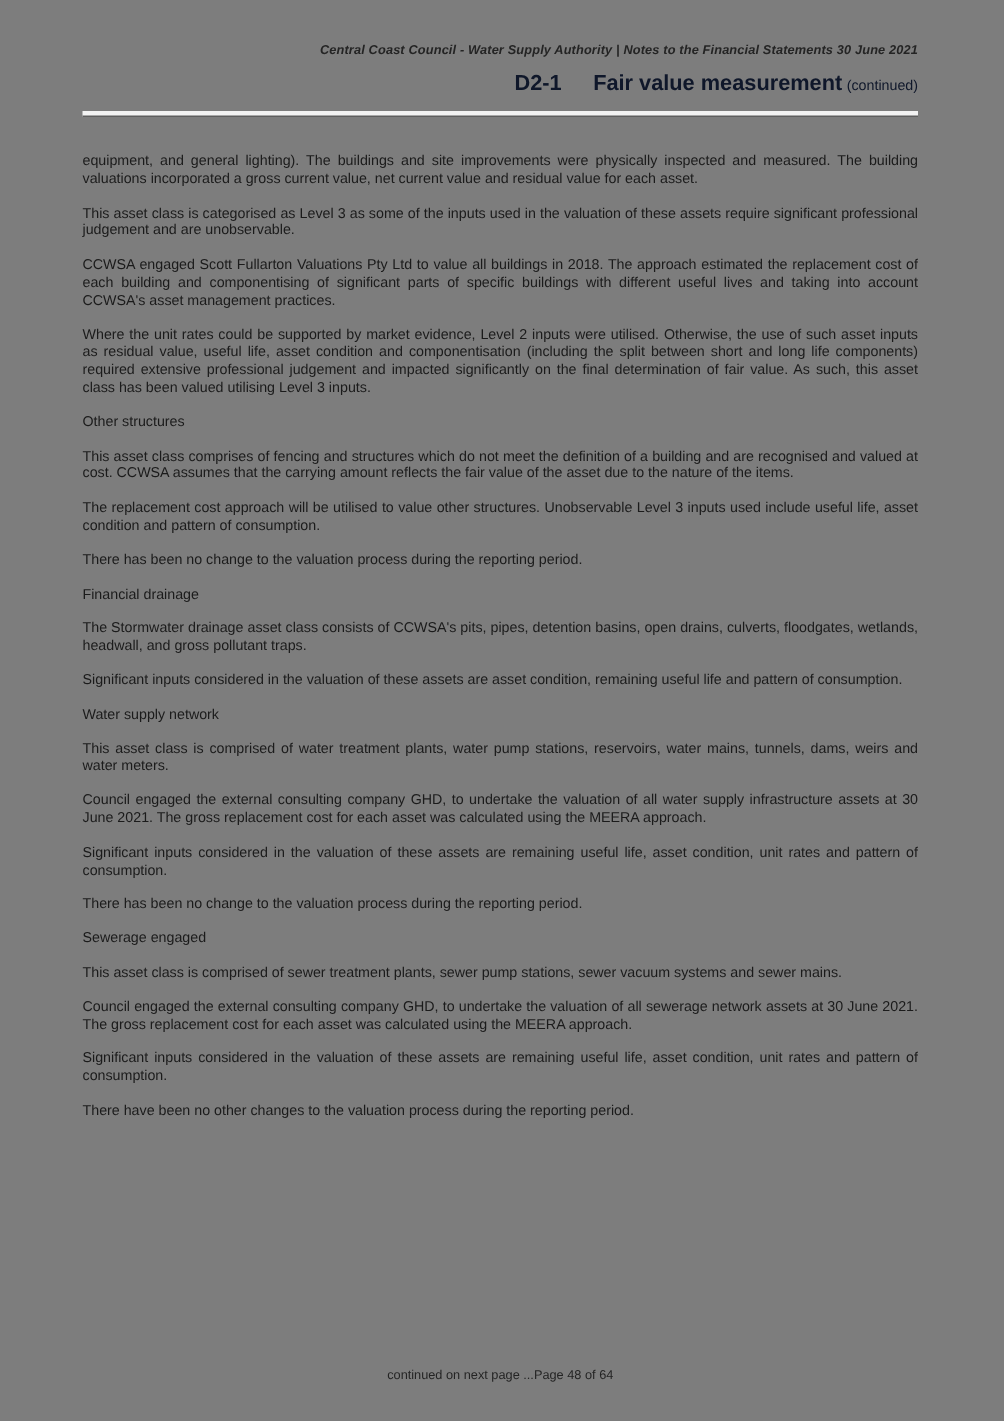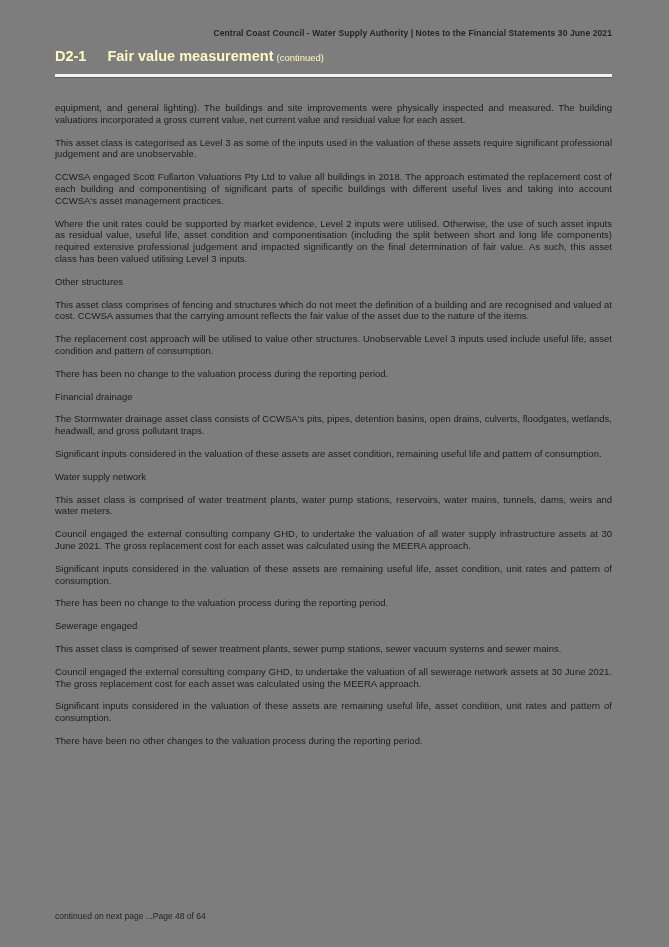--- a/index.html
+++ b/index.html
@@ -12,22 +12,23 @@
     box-sizing:border-box;
     padding:28px 57px 0 55px;
     overflow:hidden;
   }
   .doc-header {
     text-align:right;
     font-size:8.5px;
     font-weight:bold;
     color:#242424;
     letter-spacing:0.1px;
+    font-style:italic;
   }
-  .title-row { margin-top:9px; color:#fef9c3; white-space:nowrap; }
+  .title-row { margin-top:9px; color:#0f172a; white-space:nowrap;text-align:right; }
   .title-code { font-weight:bold; font-size:14.5px; margin-right:21px; }
   .title-text { font-weight:bold; font-size:14.5px; }
   .title-cont { font-size:9.5px; margin-left:3px; }
   .rule {
     margin-top:9px;
     height:3px;
     background:#f2f2f2;
     border-bottom:1px solid #5e5e5e;
   }
   .content {
@@ -42,21 +43,21 @@
     font-size:9.5px;
     line-height:11.8px;
     font-weight:normal;
     color:#1b1b1b;
   }
   .spaced { margin-top:23px; }
   .doc-footer {
     position:absolute;
     left:55px; right:57px; bottom:26px;
     display:flex;
-    justify-content:flex-start;
+    justify-content:center;
     font-size:8.5px;
     color:#242424;
   }
 </style>
 </head>
 <body>
 
 <div class="page">
 
   <div class="doc-header">Central Coast Council - Water Supply Authority | Notes to the Financial Statements 30 June 2021</div>

